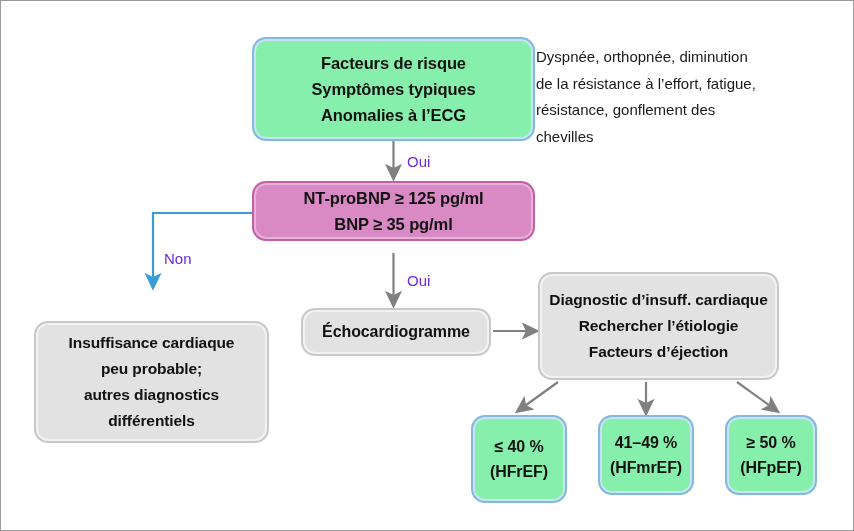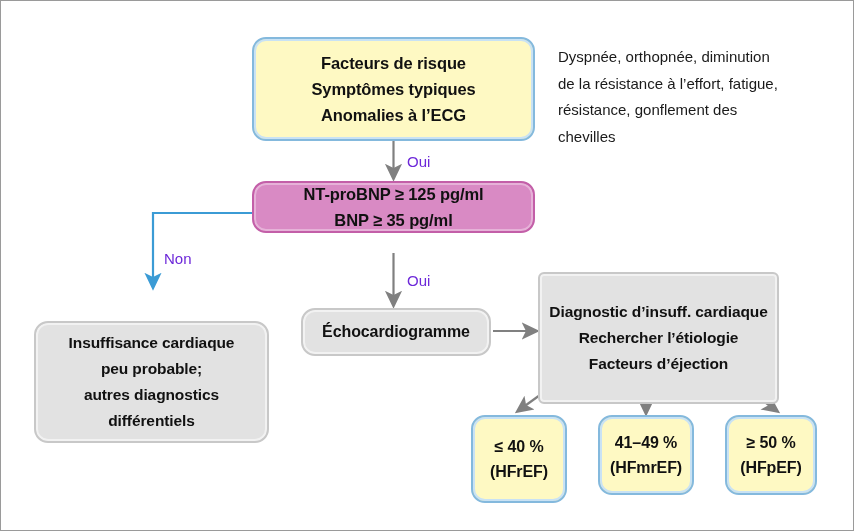--- a/index.html
+++ b/index.html
@@ -35,21 +35,21 @@
     flex-direction: column;
     align-items: center;
     justify-content: center;
     text-align: center;
     font-weight: bold;
     color: #111111;
     letter-spacing: -0.1px;
   }
   
   .node.blue {
-    background: #fef9c3;
+    background: #86efac;
     border: 2px solid #84b9dd;
     border-radius: 14px;
     box-shadow: inset 0 0 0 2px #c9e2f4;
   }
   
   .node.pink {
     background: #d98ac4;
     border: 2px solid #c35fa8;
     border-radius: 14px;
     box-shadow: inset 0 0 0 2px #e6b2d8;
@@ -60,32 +60,32 @@
     border: 2px solid #c8c8c8;
     border-radius: 14px;
     box-shadow: inset 0 0 0 2px #f2f2f2;
   }
   .node .line {
     display: block;
     white-space: nowrap;
   }
 
   #node-risk     { left: 251px; top: 36px;  width: 283px; height: 104px; font-size: 16.5px; line-height: 26px; }
-  #node-bnp      { left: 251px; top: 180px; width: 283px; height: 52px;  font-size: 16.5px; line-height: 26px; }
+  #node-bnp      { left: 251px; top: 180px; width: 283px; height: 60px;  font-size: 16.5px; line-height: 26px; }
   #node-unlikely { left: 33px;  top: 288px; width: 235px; height: 122px; font-size: 15.5px; line-height: 26px; margin-top: 32px; }
   #node-echo     { left: 300px; top: 307px; width: 190px; height: 48px;  font-size: 16px;   line-height: 24px; }
-  #node-diag     { left: 537px; top: 271px; width: 241px; height: 132px; font-size: 15.5px; line-height: 26px; border-radius: 6px; }
+  #node-diag     { left: 537px; top: 271px; width: 241px; height: 108px; font-size: 15.5px; line-height: 26px; }
   #node-hfref    { left: 470px; top: 414px; width: 96px;  height: 88px;  font-size: 16px;   line-height: 25px; }
   #node-hfmref   { left: 597px; top: 414px; width: 96px;  height: 80px;  font-size: 16px;   line-height: 25px; }
   #node-hfpef    { left: 724px; top: 414px; width: 92px;  height: 80px;  font-size: 16px;   line-height: 25px; }
 
   
   #symptom-text {
     position: absolute;
-    left: 557px;
+    left: 535px;
     top: 43px;
     width: 268px;
     font-size: 15px;
     line-height: 26.5px;
     color: #1a1a1a;
     font-weight: normal;
   }
   #symptom-text .line { display: block; }
 
   

